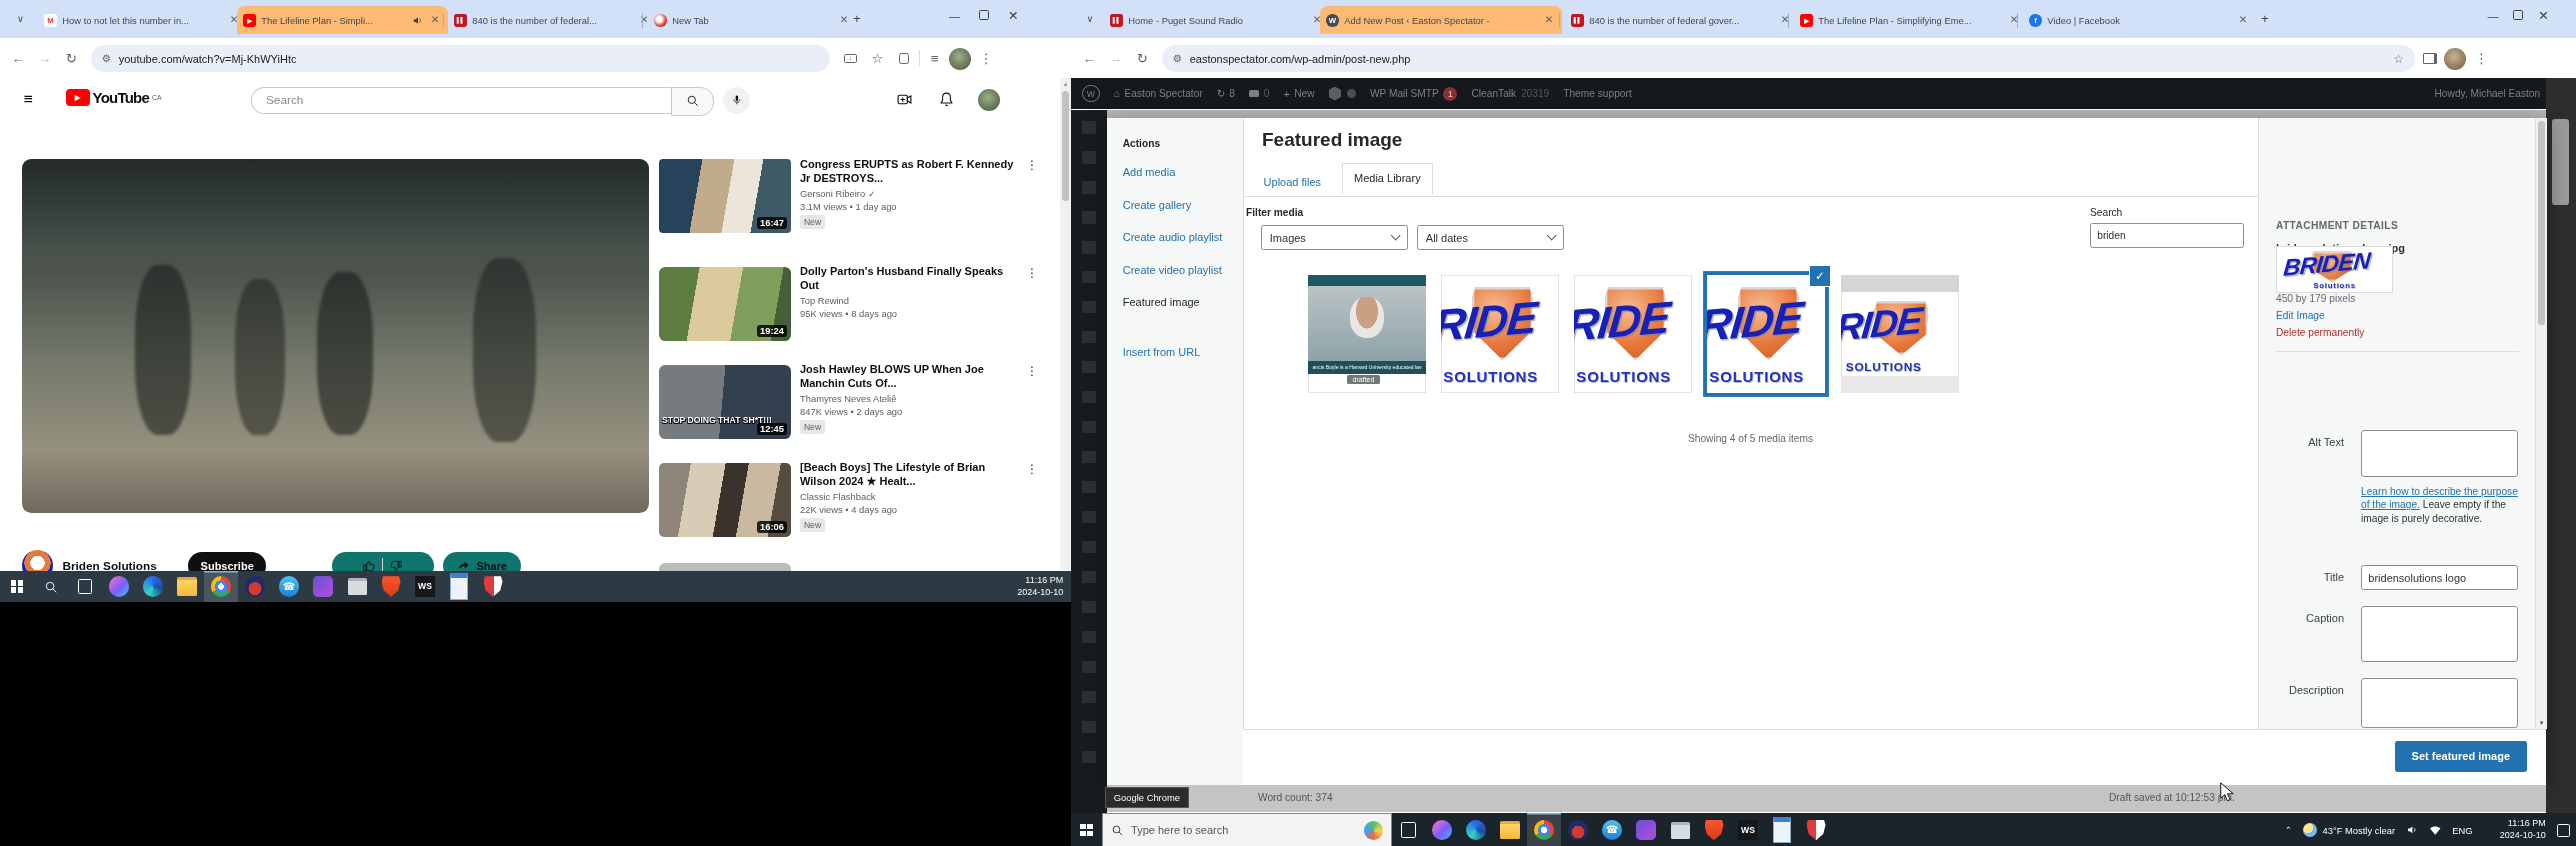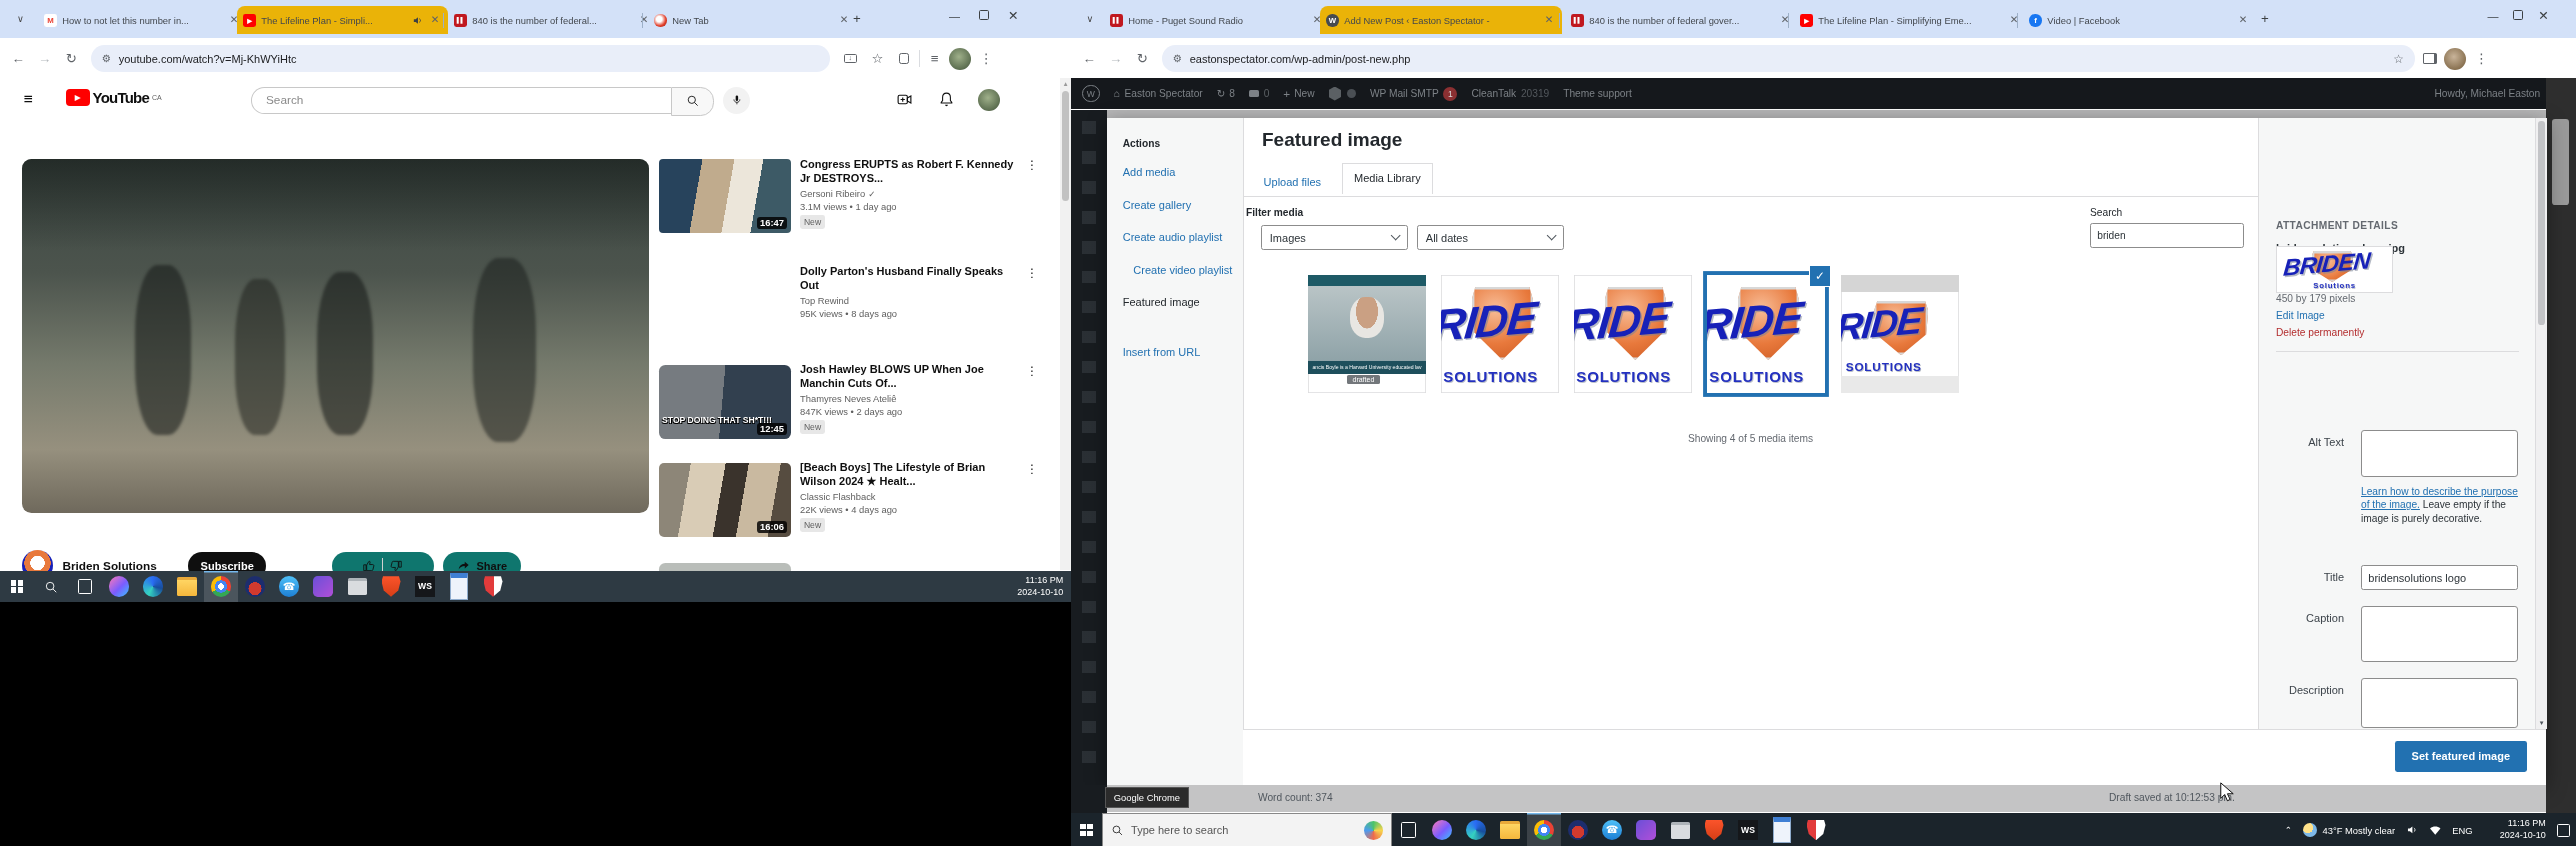--- a/index.html
+++ b/index.html
@@ -2,21 +2,21 @@
 <html style="font-size:12.5px"><head>
 <meta charset="utf-8">
 <style>
   html,body{margin:0;padding:0;background:#000;}
   body{width:2576px;height:847px;position:relative;font-family:"Liberation Sans",sans-serif;overflow:hidden;}
   .a{position:absolute;}
   .f{display:flex;align-items:center;}
   
   .tabstrip{background:#d3e1f8;}
   .tab{position:absolute;top:6.3px;height:28px;border-radius:7.8px 7.8px 0 0;display:flex;align-items:center;padding:0 6.3px;font-size:9.4px;color:#42474d;gap:5.5px;}
-  .tab.active{background:#eab308;}
+  .tab.active{background:#fdba74;}
   .tab .ttl{flex:1;min-width:0;white-space:nowrap;overflow:hidden;}
   .tclose{color:#5f6368;font-size:10.2px;width:12.5px;height:12.5px;line-height:12.5px;text-align:center;border-radius:50%;flex:0 0 auto;}
   .fav{width:12.5px;height:12.5px;border-radius:2.4px;flex:0 0 auto;display:flex;align-items:center;justify-content:center;font-weight:bold;font-size:7.8px;}
   .tabdiv{position:absolute;top:12.5px;width:0.8px;height:15.7px;background:#9db0c8;}
   .toolbar{background:#fff;}
   .navic{color:#5f6368;font-size:13.3px;width:23.5px;height:23.5px;display:flex;align-items:center;justify-content:center;border-radius:50%;}
   .urlpill{background:#e9eef9;border-radius:13.3px;height:27px;display:flex;align-items:center;font-size:11px;color:#202124;gap:7.8px;padding:0 11px;}
   .wctl{color:#3c4043;font-size:11px;width:27px;text-align:center;}
   .sq{display:inline-block;width:7.8px;height:7.8px;border:1.2px solid #3c4043;border-radius:1.6px;}
   
@@ -183,20 +183,23 @@
       <div class="sgt">Congress ERUPTS as Robert F. Kennedy Jr DESTROYS...</div>
       <div class="sgm f" style="margin-top:3.1px;gap:3.1px;">
           <span>Gersoni Ribeiro</span>
           <span style="color:#606060;font-size:8.6px;">✓</span>
         </div>
       <div class="sgm">3.1M views • 1 day ago</div>
       <span class="yt-badge">New</span>
     </div>
     <span class="a kebab" style="left:367px;top:158px;">⋮</span>
 
+    <div class="a" style="left:0;top:267px;width:132px;height:74px;border-radius:6.3px;background:linear-gradient(100deg,#5d7c41 0 28%,#dcc99c 28% 58%,#7ea05c 58% 86%,#44603a 86%);overflow:hidden;">
+      <span class="dur">19:24</span>
+    </div>
     <div class="a" style="left:141px;top:264px;width:220px;">
       <div class="sgt">Dolly Parton's Husband Finally Speaks Out</div>
       <div class="sgm" style="margin-top:3.1px;">Top Rewind</div>
       <div class="sgm">95K views • 8 days ago</div>
 
     </div>
     <span class="a kebab" style="left:367px;top:266px;">⋮</span>
 
     <div class="a" style="left:0;top:365px;width:132px;height:74px;border-radius:6.3px;background:linear-gradient(95deg,#767b80 0 48%,#32404f 48%);overflow:hidden;">
       <span style="position:absolute;left:3.1px;bottom:14px;color:#fff;font-size:8.6px;font-weight:bold;text-shadow:0.8px 0.8px 0 #000, -0.8px 0.8px 0 #000;">STOP DOING THAT SH*T!!!</span>
@@ -393,21 +396,21 @@
     <div class="a" style="left:6.3px;top:41px;width:17px;height:86px;background:#9a9a9a;border-radius:3.1px;"></div>
   </div>
 
   <div class="a" style="left:36px;top:118px;width:1439px;height:668px;background:#fff;box-shadow:0 3.9px 19.6px rgba(0,0,0,.4);">
 
     <div class="a" style="left:0;top:0;width:136px;height:668px;background:#f6f7f7;border-right:0.8px solid #dcdcde;">
       <div style="padding:20.4px 0 0 15.7px;font-size:10.2px;font-weight:bold;color:#23282d;">Actions</div>
       <div class="wplink" style="padding:17px 0 0 15.7px;">Add media</div>
       <div class="wplink" style="padding:20.4px 0 0 15.7px;">Create gallery</div>
       <div class="wplink" style="padding:20.4px 0 0 15.7px;">Create audio playlist</div>
-      <div class="wplink" style="padding:20.4px 0 0 15.7px;text-align:center;">Create video playlist</div>
+      <div class="wplink" style="padding:20.4px 0 0 15.7px;">Create video playlist</div>
       <div style="padding:20.4px 0 0 15.7px;font-size:11px;color:#23282d;">Featured image</div>
       <div class="wplink" style="padding:38px 0 0 15.7px;">Insert from URL</div>
     </div>
 
     <div style="position:absolute;left:155px;top:11px;font-size:19px;font-weight:600;color:#23282d;">Featured image</div>
     <span style="position:absolute;right:22px;top:11px;font-size:15.7px;font-weight:bold;color:#646970;">✕</span>
 
     <div style="position:absolute;left:155px;top:52px;font-size:11px;color:#2271b1;padding:6.3px 1.6px;">Upload files</div>
     <div style="position:absolute;left:235px;top:45px;font-size:11px;color:#23282d;background:#fff;border:0.8px solid #dcdcde;border-bottom:none;padding:7.8px 11px 10.2px;z-index:2;">Media Library</div>
     <div class="a" style="left:136px;top:78px;width:1292px;height:0.8px;background:#dcdcde;"></div>

